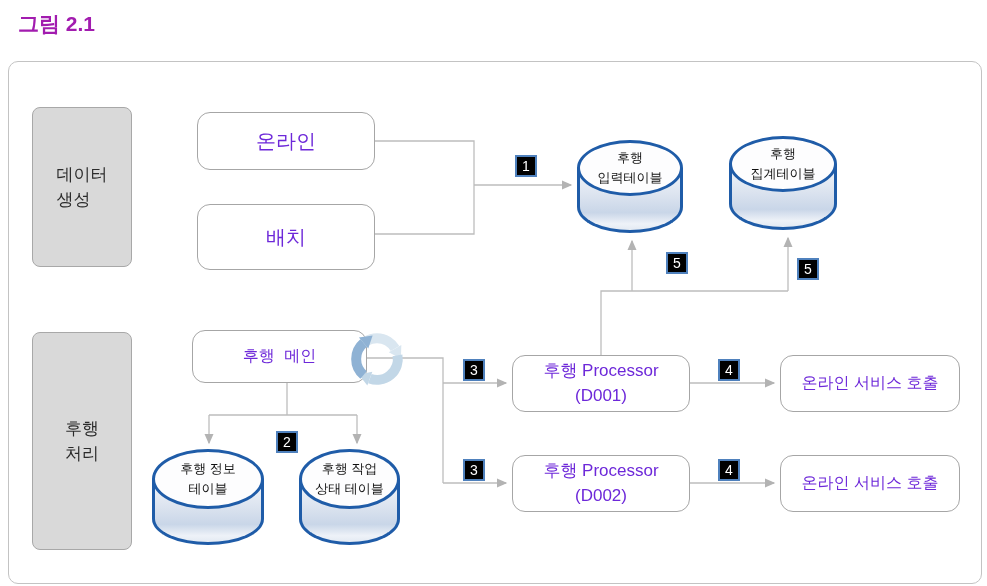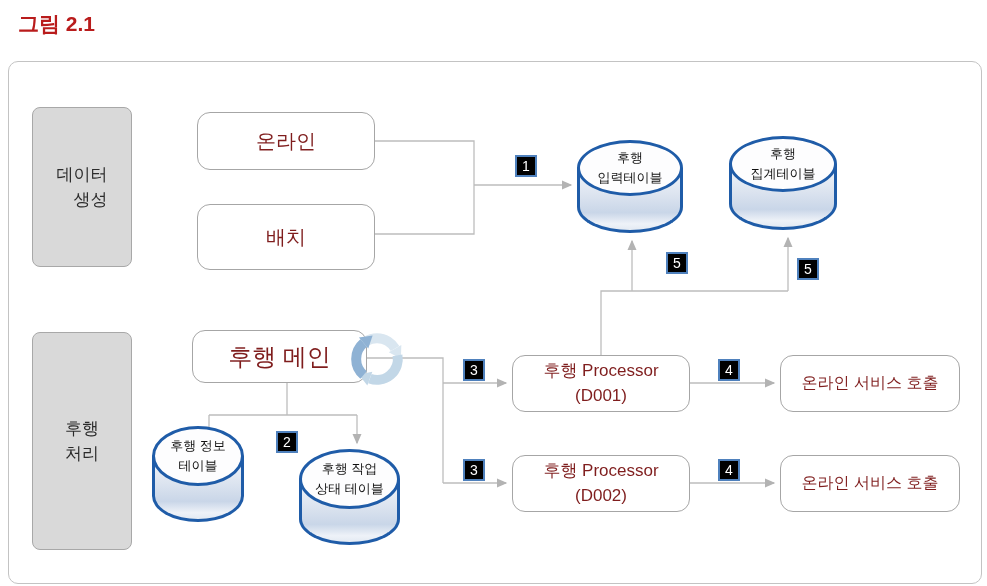--- a/index.html
+++ b/index.html
@@ -1,54 +1,54 @@
 <!DOCTYPE html>
 <html><head>
 <meta charset="utf-8">
 <style>
   html,body { margin:0; padding:0; background:#ffffff; }
   body { font-family:"Liberation Sans", sans-serif; color:#111; }
   .canvas { position:relative; width:987px; height:586px; background:#fff; overflow:hidden; }
 
-  .fig-title { position:absolute; left:18px; top:10px; font-size:21px; font-weight:bold; color:#b91c1c; }
+  .fig-title { position:absolute; left:18px; top:10px; font-size:21px; font-weight:bold; color:#a21caf; }
 
   .frame { position:absolute; left:8px; top:61px; width:972px; height:521px;
            border:1px solid #c3c3c3; border-radius:10px; }
 
   .lane { position:absolute; background:#d9d9d9; border:1px solid #a8a8a8; border-radius:8px;
-          display:flex; align-items:center; justify-content:center; text-align:right;
+          display:flex; align-items:center; justify-content:center; text-align:left;
           font-size:17px; line-height:1.5; color:#2b2b2b; white-space:pre-line; }
   .lane-data-gen  { left:32px; top:107px; width:98px; height:158px; }
   .lane-post-proc { left:32px; top:332px; width:98px; height:216px; }
 
   .node { position:absolute; background:#fff; border:1.5px solid #a6a6a6; border-radius:13px;
           display:flex; flex-direction:column; align-items:center; justify-content:center;
-          text-align:center; color:#7f1d1d; box-sizing:border-box; z-index:2; }
+          text-align:center; color:#6d28d9; box-sizing:border-box; z-index:2; }
   .node-online { left:197px; top:112px; width:178px; height:58px; font-size:20px; }
   .node-batch  { left:197px; top:204px; width:178px; height:66px; font-size:20px; }
-  .node-main   { left:192px; top:330px; width:175px; height:53px; font-size:24px; }
+  .node-main   { left:192px; top:330px; width:175px; height:53px; font-size:16px;font-family:Liberation Mono, monospace; }
   .node-proc1  { left:512px; top:355px; width:178px; height:57px; font-size:17px; line-height:1.45; }
   .node-proc2  { left:512px; top:455px; width:178px; height:57px; font-size:17px; line-height:1.45; }
   .node-svc1   { left:780px; top:355px; width:180px; height:57px; font-size:16px; }
   .node-svc2   { left:780px; top:455px; width:180px; height:57px; font-size:16px; }
 
   .cyl { position:absolute; z-index:2; }
   .cyl .cyl-body { position:absolute; left:0; right:0; bottom:0;
         background:linear-gradient(180deg,#f4f7fb 0%,#dbe3ef 45%,#c9d6e8 72%,#eef2f8 90%,#e3eaf3 100%);
         border:3px solid #1f5ca8; border-top:none;
         border-radius:0 0 50% 50% / 0 0 26px 26px; box-sizing:border-box; }
   .cyl .cyl-top { position:absolute; left:0; right:0; top:0; border-radius:50%;
         background:#fdfdfe; border:3px solid #1f5ca8; box-sizing:border-box;
         display:flex; flex-direction:column; align-items:center; justify-content:center;
         text-align:center; font-size:13px; line-height:1.55; color:#111; z-index:2; }
   .cyl-a { left:577px; top:140px; width:106px; height:93px; }
   .cyl-a .cyl-top { height:56px; } .cyl-a .cyl-body { top:28px; }
   .cyl-b { left:729px; top:136px; width:108px; height:94px; }
   .cyl-b .cyl-top { height:56px; } .cyl-b .cyl-body { top:28px; }
-  .cyl-c { left:152px; top:426px; width:92px; height:96px; }
+  .cyl-c { left:152px; top:449px; width:112px; height:96px; }
   .cyl-c .cyl-top { height:60px; } .cyl-c .cyl-body { top:30px; }
   .cyl-d { left:299px; top:449px; width:101px; height:96px; }
   .cyl-d .cyl-top { height:60px; } .cyl-d .cyl-body { top:30px; }
 
   .badge { position:absolute; width:22px; height:22px; background:#000;
            border:2px solid #4f81bd; box-sizing:border-box; color:#fff;
            font-size:14px; display:flex; align-items:center; justify-content:center; z-index:6; }
   .b1  { left:515px; top:155px; }
   .b2  { left:276px; top:431px; }
   .b3a { left:463px; top:359px; }

